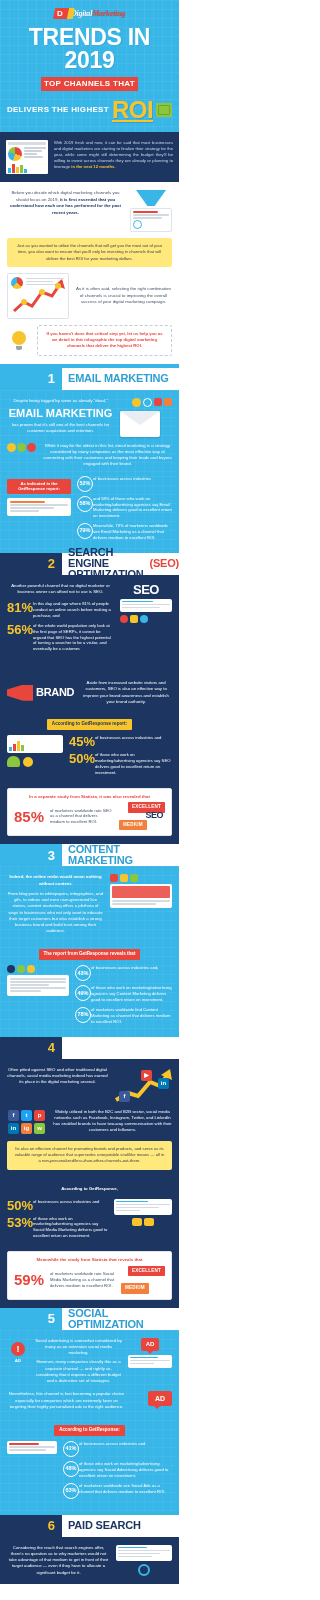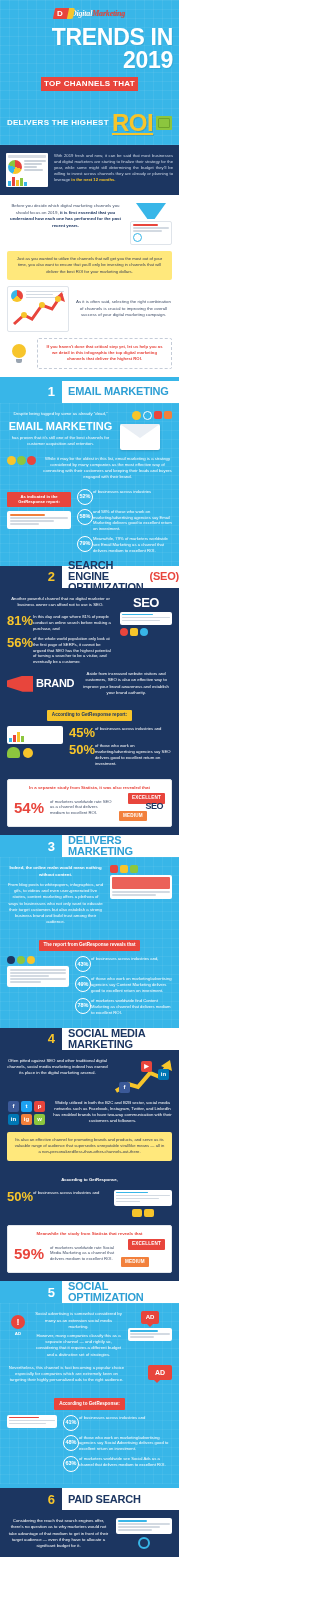--- a/index.html
+++ b/index.html
@@ -20,21 +20,21 @@
                transform:skewX(-12deg); border-radius:1px; }
   .logo-mark:after { content:""; position:absolute; right:-5px; top:0; width:6px; height:11px;
                      background:#f7c52b; transform:skewX(0deg); border-radius:0 2px 2px 0; }
   .logo-mark:before { content:"D"; position:absolute; left:3px; top:0px; color:#fff;
                       font:700 8px/11px "Liberation Sans",sans-serif; z-index:2; transform:skewX(12deg);}
   .logo-text { font:italic 900 8px/1 "Liberation Serif",serif; color:#fff; letter-spacing:-.2px;
                text-shadow:0 0 1px rgba(0,0,0,.2); }
   .logo-text em { color:#e8453c; }
   .hero h1 { font:700 10.5px/1.2 "Liberation Sans",sans-serif; color:#fff; letter-spacing:.6px; }
   .hero h2 { font:900 23px/1 "Liberation Sans",sans-serif; color:#fff; letter-spacing:-.3px;
-             margin:3px 0 5px; text-shadow:1px 1px 0 rgba(0,0,0,.08);text-align:right; }
+             margin:3px 0 5px; text-shadow:1px 1px 0 rgba(0,0,0,.08); }
   .hero-sub { display:flex; align-items:center; justify-content:center; gap:3px; flex-wrap:wrap;}
   .tagred { background:#e8453c; color:#fff; font:700 8px/1 "Liberation Sans",sans-serif;
             padding:3px 3px; letter-spacing:.3px; display:inline-block; }
   .delivers { color:#fff; font:700 8px/1 "Liberation Sans",sans-serif; letter-spacing:.3px; }
   .roi { font:900 24px/1 "Liberation Sans",sans-serif; color:#f7c52b; letter-spacing:-.5px;
          text-shadow:1px 1px 0 rgba(0,0,0,.12);text-decoration:underline; }
   .money { display:inline-block; width:16px; height:14px; background:#8cc63e; border-radius:1px;
            position:relative; vertical-align:bottom; }
   .money:after{content:"";position:absolute;left:2px;top:2px;right:2px;bottom:2px;border:1px solid #6ea52c;border-radius:1px;}
 
@@ -148,21 +148,21 @@
     <div class="brand-logo">
       <span class="logo-mark"></span>
       <span class="logo-text">
         <span>Digital</span><em>Marketing</em>
       </span>
     </div>
     <h2>TRENDS IN 2019</h2>
     <div class="hero-sub">
       <span class="tagred">TOP CHANNELS THAT</span>
     </div>
-    <div class="hero-sub" style="margin-top:20px">
+    <div class="hero-sub" style="margin-top:7px">
       <span class="delivers">DELIVERS THE HIGHEST</span>
       <span class="roi">ROI</span>
       <span class="money"></span>
     </div>
   </div>
 
   <div class="navy-intro">
     <div class="mini-window">
       <div class="mw-bar"></div>
       <div class="mw-body">
@@ -334,21 +334,21 @@
             <div class="dline" style="width:80%"></div>
         </div>
         <div style="display:flex;gap:2px;margin-top:3px">
           <span class="circle" style="width:8px;height:8px;background:#e8453c;display:inline-block"></span>
           <span class="sq" style="width:8px;height:8px;background:#f7c52b;display:inline-block"></span>
           <span class="circle" style="width:8px;height:8px;background:#38b6e8;display:inline-block"></span>
         </div>
       </div>
     </div>
 
-    <div class="flex c" style="margin-top:2px">
+    <div class="flex c" style="margin-top:24px">
       <div style="flex:0 0 56px;display:flex;align-items:center;gap:3px">
         <span class="megaphone"></span>
         <span class="brandword">BRAND</span>
       </div>
       <div class="kicker col">Aside from increased website visitors and customers, SEO is also an effective way to improve your brand awareness and establish your brand authority.</div>
     </div>
 
     <div style="text-align:center;margin:6px 0 5px">
       <span class="ribbon">According to GetResponse report:</span>
     </div>
@@ -378,34 +378,34 @@
           <span class="stat-txt">of those who work on marketing/advertising agencies say SEO delivers good to excellent return on investment.</span>
         </div>
       </div>
     </div>
   </div>
 
   <div class="panel navy" style="padding-top:0">
     <div class="study-box">
       <div class="study-title">In a separate study from Statista, it was also revealed that</div>
       <div class="flex c">
-        <span class="bignum red" style="flex:0 0 28px;font-size:15px">54%</span>
+        <span class="bignum red" style="flex:0 0 28px;font-size:15px">85%</span>
         <span class="stat-txt dark col">of marketers worldwide rate SEO as a channel that delivers medium to excellent ROI.</span>
         <span style="flex:0 0 46px;position:relative;height:28px">
           <span class="badge" style="position:absolute;right:0;top:0;font-size:4.6px">EXCELLENT</span>
           <span class="badge orange" style="position:absolute;left:0;bottom:0;font-size:4.6px">MEDIUM</span>
           <span class="seo-word" style="position:absolute;right:2px;top:9px;font-size:9px">SEO</span>
         </span>
       </div>
     </div>
   </div>
 
   <div class="sec-head blue">
     <div class="numbox">3</div>
-    <div class="title">DELIVERS MARKETING</div>
+    <div class="title">CONTENT MARKETING</div>
   </div>
 
   <div class="panel cyan">
     <div class="flex">
       <div class="col">
         <div class="kicker" style="font-weight:700">Indeed, the online realm would mean nothing without content.</div>
         <div class="kicker" style="margin-top:4px">From blog posts to whitepapers, infographics, and gifs, to videos and even user-generated live stories, content marketing offers a plethora of ways to businesses who not only want to educate their target customers but also establish a strong business brand and build trust among their audience.</div>
       </div>
       <div style="flex:0 0 62px" class="ill">
         <div style="display:flex;gap:2px;margin-bottom:2px">
@@ -452,21 +452,20 @@
         <div class="stat-row">
           <span class="circ white">78%</span>
           <span class="stat-txt">of marketers worldwide find Content Marketing as channel that delivers medium to excellent ROI.</span>
         </div>
       </div>
     </div>
   </div>
 
   <div class="sec-head navy">
     <div class="numbox">4</div>
-    <div class="title">SOCIAL MEDIA MARKETING</div>
   </div>
 
   <div class="panel navy">
     <div class="flex">
       <div class="col">
         <div class="kicker">Often pitted against SEO and other traditional digital channels, social media marketing indeed has earned its place in the digital marketing arsenal.</div>
       </div>
       <div style="flex:0 0 58px;position:relative;height:36px">
         <svg viewBox="0 0 58 36" style="width:58px;height:36px">
           <polyline points="2,33 14,26 24,29 36,15 46,19 55,5" fill="none" stroke="#f7c52b" stroke-width="4"></polyline>
@@ -494,20 +493,24 @@
 
     <div style="text-align:center;margin:4px 0 5px">
       <span class="kicker" style="font-weight:700">According to GetResponse,</span>
     </div>
 
     <div class="flex">
       <div class="col">
         <div class="stat-row">
           <span class="bignum">50%</span>
           <span class="stat-txt">of businesses across industries and</span>
+        </div>
+        <div class="stat-row">
+          <span class="bignum">53%</span>
+          <span class="stat-txt">of those who work on marketing/advertising agencies say Social Media Marketing delivers good to excellent return on investment.</span>
         </div>
       </div>
       <div style="flex:0 0 58px" class="ill">
         <div class="device">
           <div class="dline" style="background:#38b6e8;width:60%"></div>
           <div class="dline"></div>
             <div class="dline" style="width:80%"></div>
             <div class="dline" style="width:45%"></div>
         </div>
         <div style="display:flex;gap:2px;margin-top:3px;justify-content:center">

